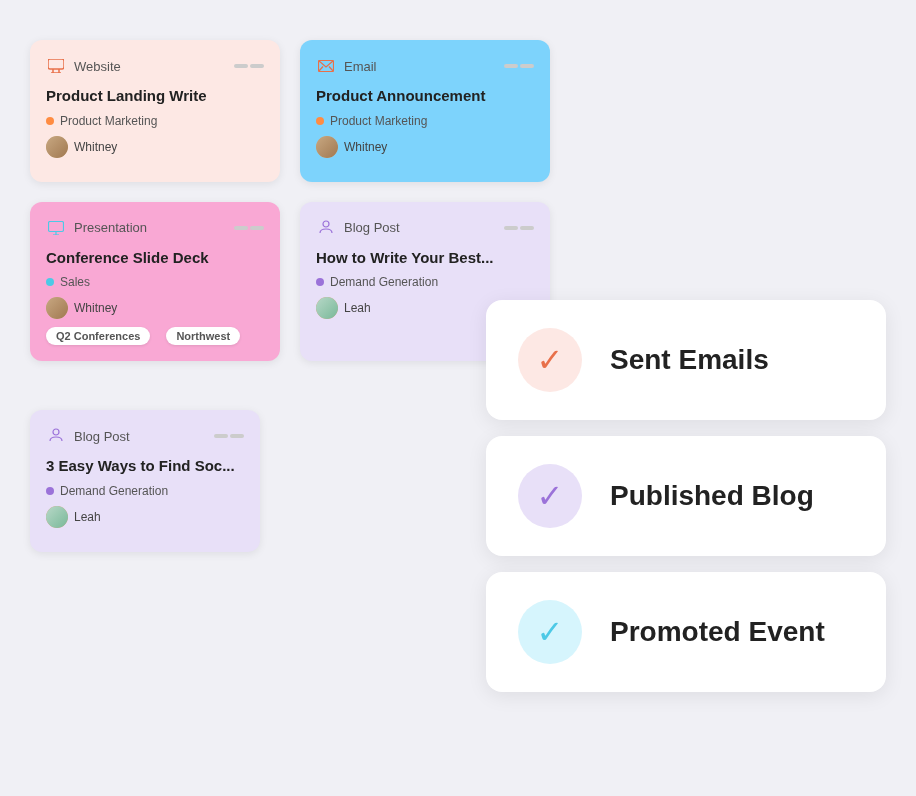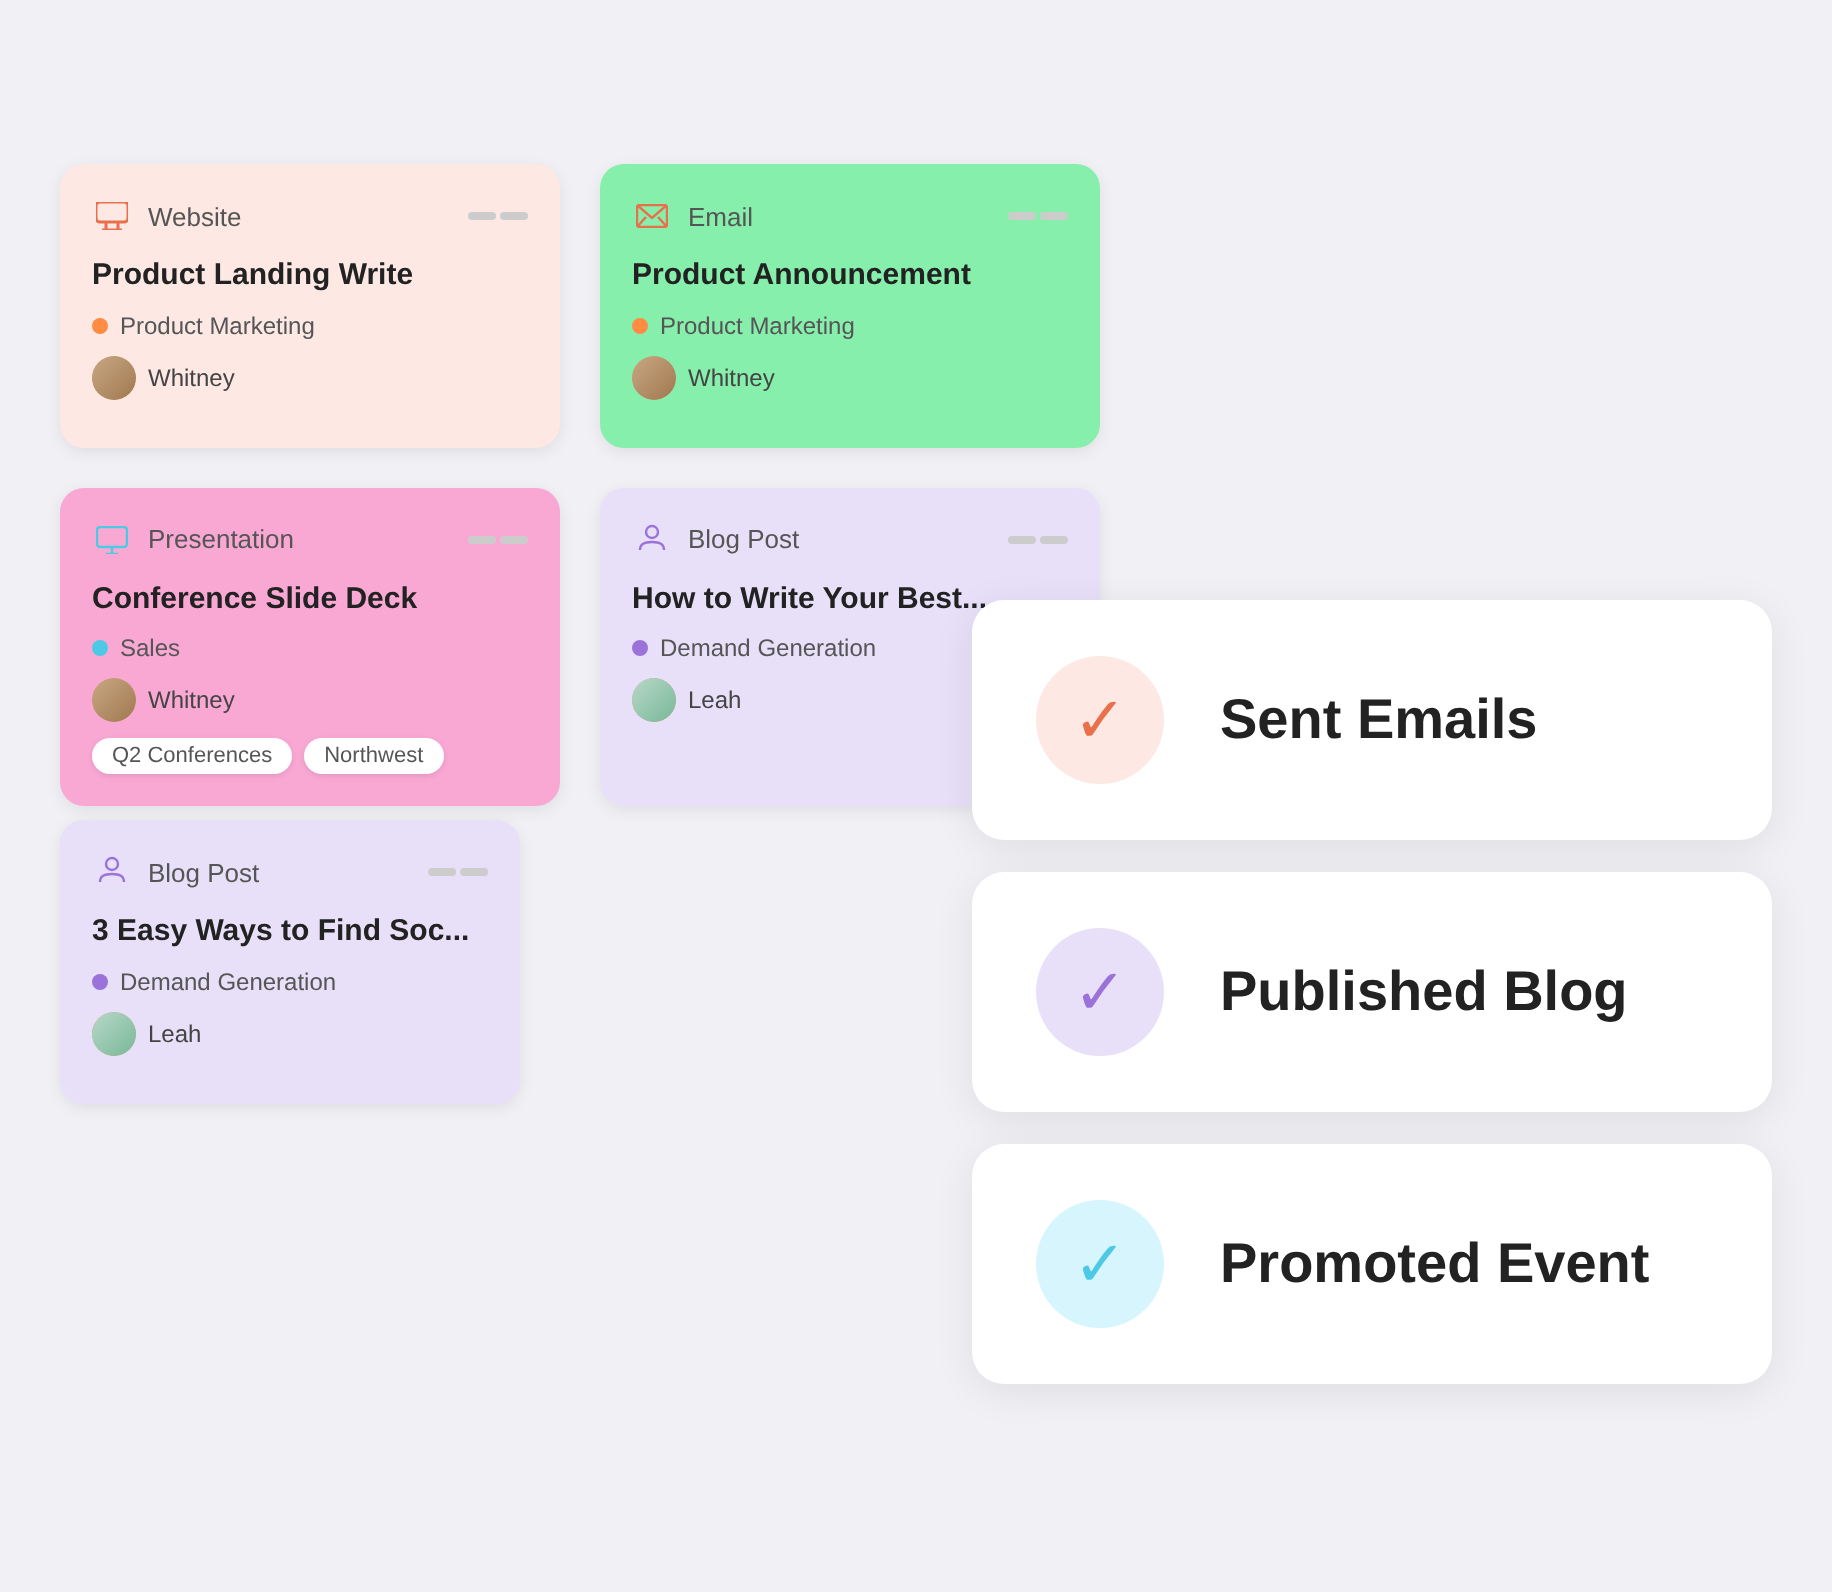--- a/index.html
+++ b/index.html
@@ -20,36 +20,35 @@
 
     
     .cards-area {
       position: absolute;
       top: 40px;
       left: 30px;
       width: 500px;
       display: grid;
       grid-template-columns: 250px 250px;
       gap: 20px;
-      margin-top: 42px;
     }
 
     
     .card {
       border-radius: 12px;
       padding: 16px;
       background: white;
       box-shadow: 0 2px 8px rgba(0,0,0,0.08);
     }
 
     .card.website {
       background: #fde8e4;
     }
     .card.email {
-      background: #86efac;
+      background: #7dd3fc;
     }
     .card.presentation {
       background: #f9a8d4;
     }
     .card.blog-purple {
       background: #e8e0f8;
     }
     .card.blog-purple-bottom {
       background: #e8e0f8;
     }
@@ -150,23 +149,24 @@
     }
 
     .user-name {
       font-size: 12px;
       color: #444;
       font-weight: 500;
     }
 
     .card-badges {
       display: flex;
-      gap: 6px;
+      gap: 16px;
       flex-wrap: wrap;
       margin-top: 4px;
+      font-weight: bold;
     }
 
     .badge {
       background: white;
       border-radius: 12px;
       padding: 3px 10px;
       font-size: 11px;
       color: #555;
       box-shadow: 0 1px 3px rgba(0,0,0,0.1);
     }

